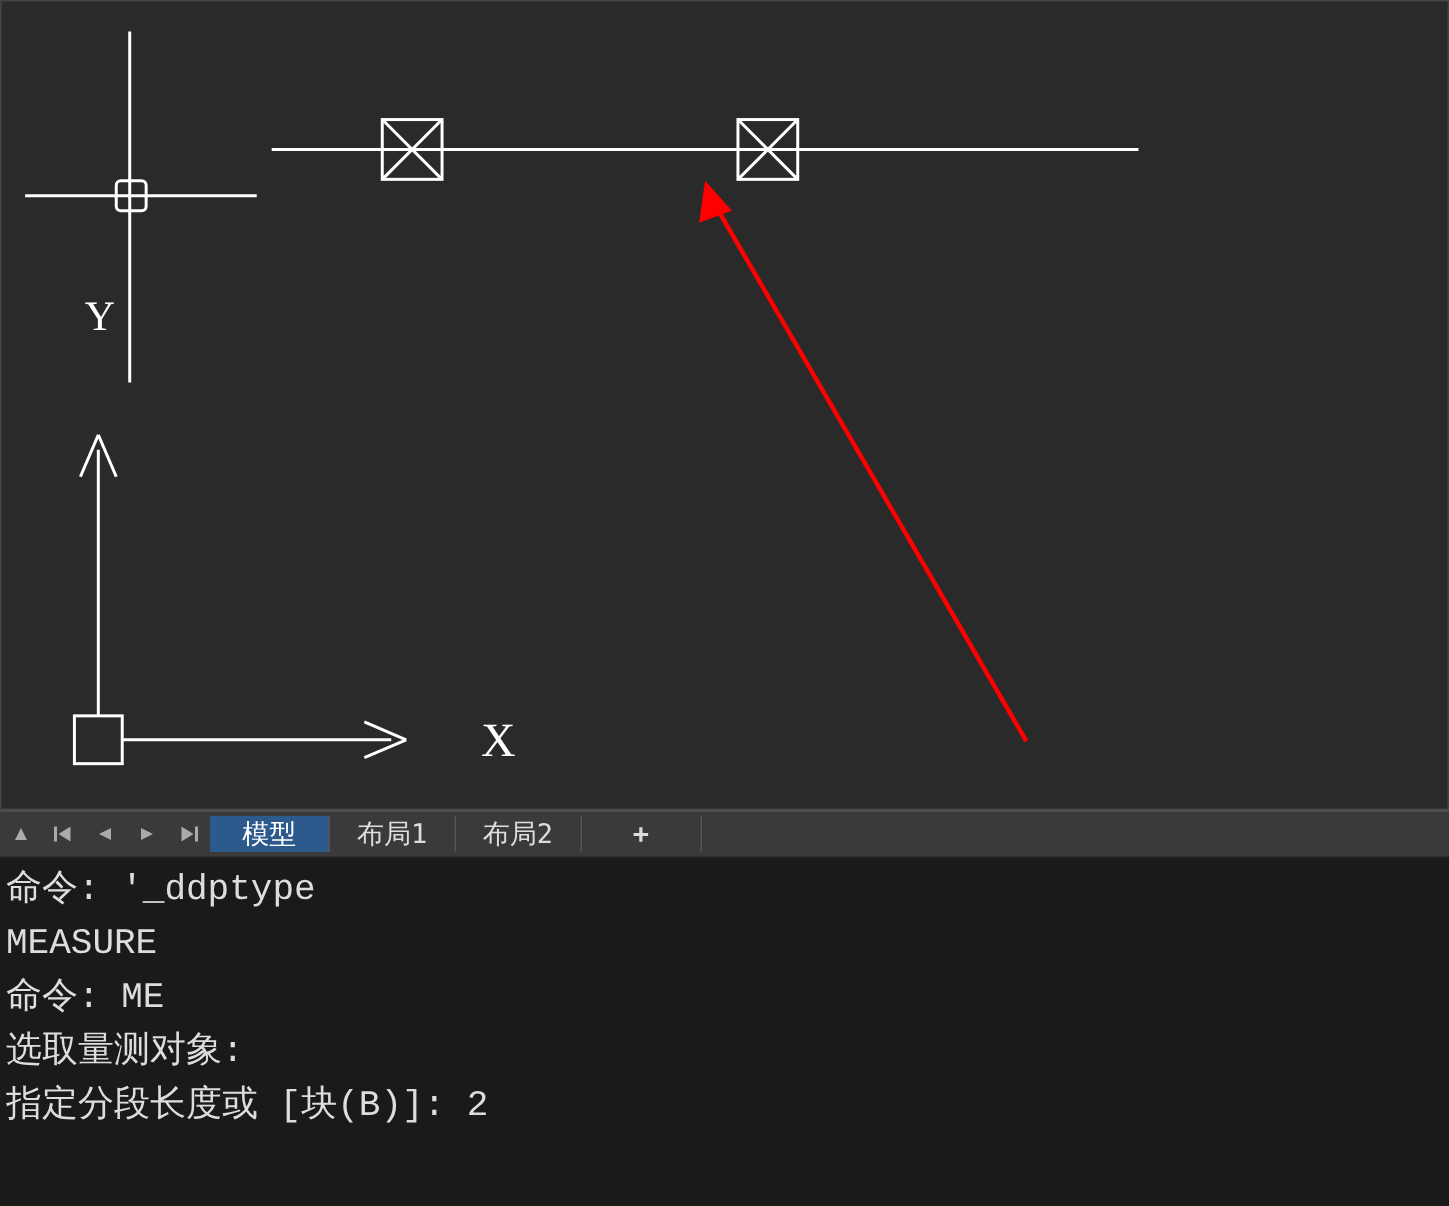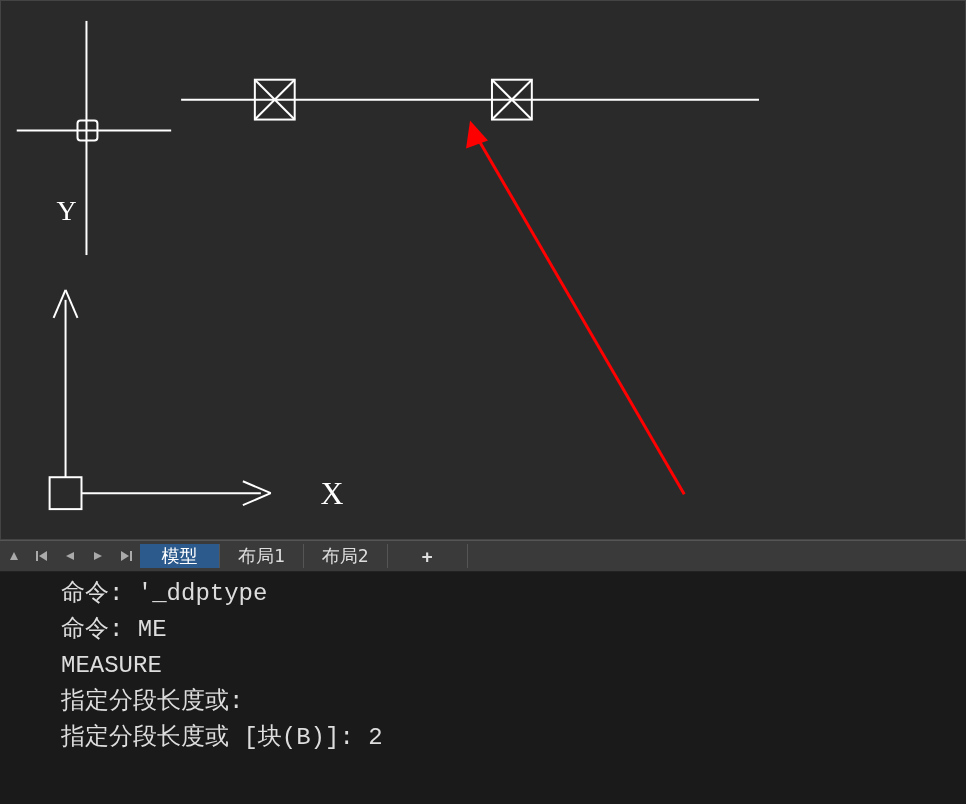--- a/index.html
+++ b/index.html
@@ -63,27 +63,26 @@
     .tab.active {
       background: #2d5a8c;
       color: #fff;
     }
     .tab-add {
       width: 40px;
       font-size: 18px;
       font-weight: bold;
     }
     .command-area {
-      padding: 4px 20px;
+      padding: 4px 4px;
       background: #1a1a1a;
       font-size: 24px;
       line-height: 1.5;
       color: #ddd;
       font-family: "SimSun", "Courier New", monospace;
-      margin-left: 41px;
     }
     .command-line {
       white-space: pre;
     }
   </style>
 </head>
 <body>
 
 <div class="drawing-area">
   <svg class="drawing-svg" viewBox="0 0 966 540">
@@ -163,17 +162,17 @@
       </svg>
   </div>
   <div class="tab active">模型</div>
   <div class="tab">布局1</div>
   <div class="tab">布局2</div>
   <div class="tab tab-add">+</div>
 </div>
 
 <div class="command-area">
   <div class="command-line">命令: '_ddptype</div>
+  <div class="command-line">MEASURE</div>
   <div class="command-line">命令: ME</div>
-  <div class="command-line">MEASURE</div>
-  <div class="command-line">指定分段长度或:</div>
+  <div class="command-line">选取量测对象:</div>
   <div class="command-line">指定分段长度或 [块(B)]: 2</div>
 </div>
 
 </body></html>

